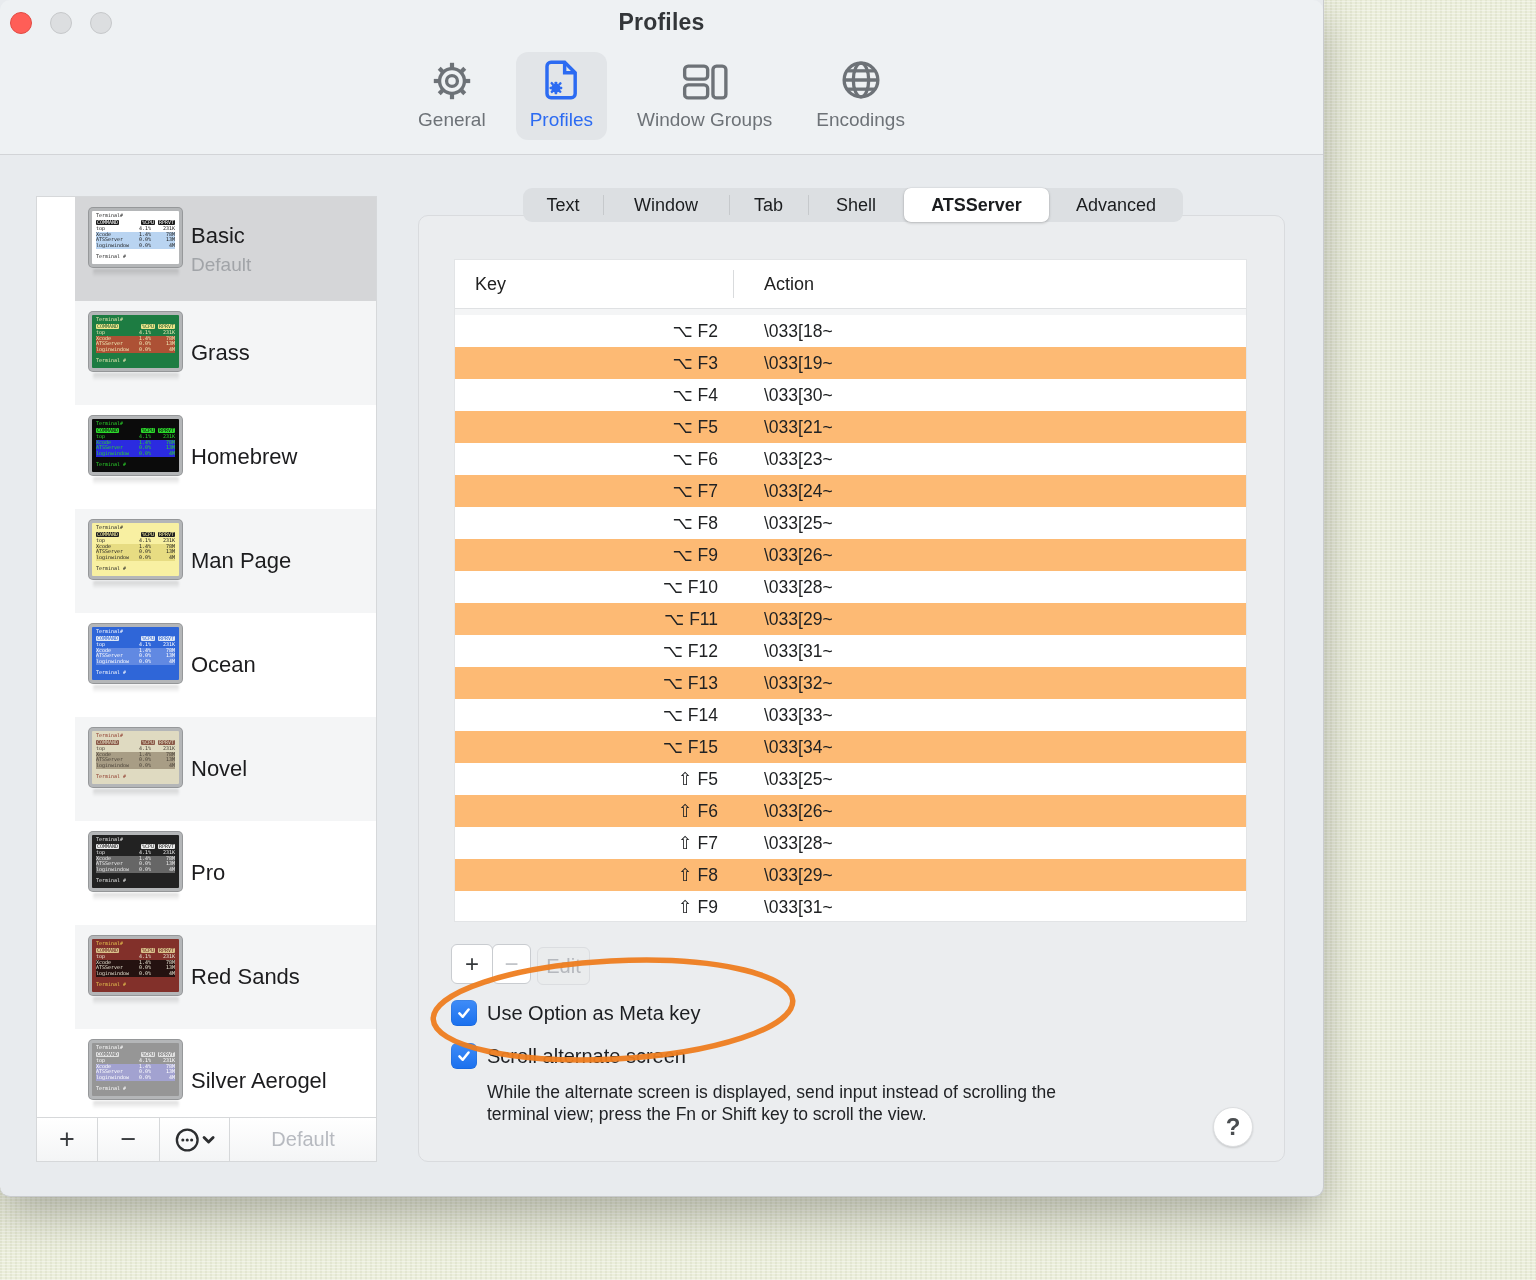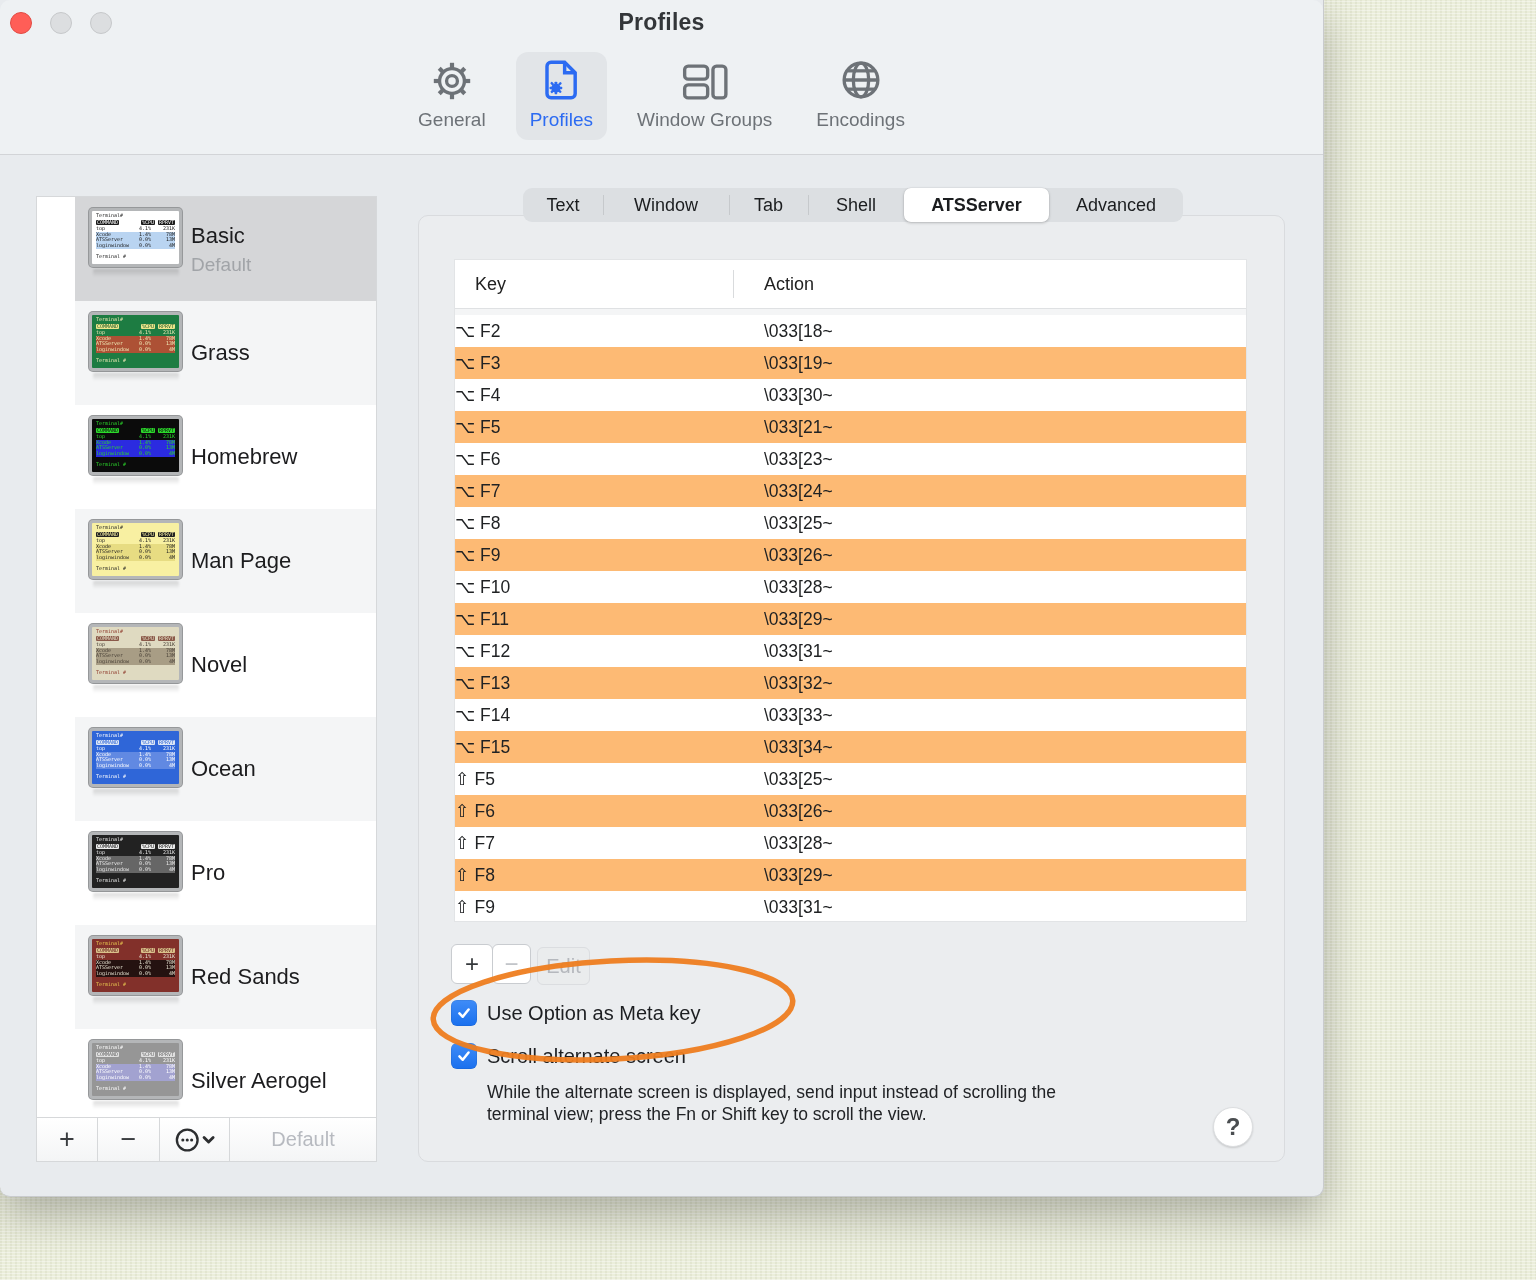--- a/index.html
+++ b/index.html
@@ -127,21 +127,21 @@
     position:relative; height:49px; display:flex; align-items:center;
     border-bottom:1px solid #dfe1e3; font-size:18px; color:#222;
   }
   .kb-header .h-key { padding-left:20px; width:278px; }
   .kb-header .h-div { position:absolute; left:278px; top:10px; bottom:10px; width:1px; background:#d9dbdd; }
   .kb-header .h-action { padding-left:31px; }
   .kb-body { height:612px; overflow:hidden; }
   .kb-sliver { height:6px; background:#f4f5f6; }
   .kb-row { display:flex; height:32px; align-items:center; font-size:17.5px; color:#202224; }
   .kb-row.alt { background:#fdba74; }
-  .kb-key { width:278px; padding-right:15px; }
+  .kb-key { width:278px; text-align:right; padding-right:15px; }
   .kb-action { padding-left:31px; }
   
   .mini-btn {
     position:absolute; display:flex; align-items:center; justify-content:center;
     background:#ffffff; border:1px solid #c9ccd0; border-radius:6px; font-size:24px; color:#35383b;
   }
   .btn-add    { left:32px; top:728px; width:42px; height:40px; }
   .btn-remove { left:73px; top:728px; width:39px; height:40px; color:#c0c3c7; }
   .btn-edit   {
     left:118px; top:731px; width:53px; height:38px;
@@ -412,20 +412,60 @@
       </div>
       <div class="thumb-shadow"></div>
     </div>
     <div class="profile-texts">
       <div class="profile-name">Man Page</div>
 
     </div>
   </div>
           <div class="profile-row">
     <div class="thumb-wrap">
+      <div class="thumb" style="background: rgb(47, 102, 216); color: rgb(255, 255, 255);">
+        <div class="t-title">Terminal#</div>
+        <div class="t-header">
+          <span class="t-box t-cmd" style="background: rgb(220, 230, 245); color: rgb(47, 102, 216);">COMMAND</span>
+                  <span class="t-box t-cpu" style="background: rgb(220, 230, 245); color: rgb(47, 102, 216);">%CPU</span>
+                  <span class="t-box t-mem" style="background: rgb(220, 230, 245); color: rgb(47, 102, 216);">RPRVT</span>
+        </div>
+        <div class="t-rows">
+                  <div class="t-row">
+                    <span class="c1">top</span>
+                    <span class="c2">4.1%</span>
+                    <span class="c3">231K</span>
+                  </div>
+                  <div class="t-row" style="background: rgb(97, 137, 226);">
+                    <span class="c1">Xcode</span>
+                    <span class="c2">1.4%</span>
+                    <span class="c3">78M</span>
+                  </div>
+                  <div class="t-row" style="background: rgb(97, 137, 226);">
+                    <span class="c1">ATSServer</span>
+                    <span class="c2">0.0%</span>
+                    <span class="c3">13M</span>
+                  </div>
+                  <div class="t-row" style="background: rgb(97, 137, 226);">
+                    <span class="c1">loginwindow</span>
+                    <span class="c2">0.0%</span>
+                    <span class="c3">4M</span>
+                  </div>
+                </div>
+        <div class="t-prompt">Terminal #</div>
+      </div>
+      <div class="thumb-shadow"></div>
+    </div>
+    <div class="profile-texts">
+      <div class="profile-name">Ocean</div>
+
+    </div>
+  </div>
+          <div class="profile-row">
+    <div class="thumb-wrap">
       <div class="thumb" style="background: rgb(223, 218, 193); color: rgb(74, 66, 56);">
         <div class="t-title" style="color: rgb(139, 51, 37);">Terminal#</div>
         <div class="t-header">
           <span class="t-box t-cmd" style="background: rgb(139, 90, 74); color: rgb(223, 218, 193);">COMMAND</span>
                   <span class="t-box t-cpu" style="background: rgb(139, 90, 74); color: rgb(223, 218, 193);">%CPU</span>
                   <span class="t-box t-mem" style="background: rgb(139, 90, 74); color: rgb(223, 218, 193);">RPRVT</span>
         </div>
         <div class="t-rows">
                   <div class="t-row">
                     <span class="c1">top</span>
@@ -447,60 +487,20 @@
                     <span class="c2">0.0%</span>
                     <span class="c3">4M</span>
                   </div>
                 </div>
         <div class="t-prompt" style="color: rgb(139, 51, 37);">Terminal #</div>
       </div>
       <div class="thumb-shadow"></div>
     </div>
     <div class="profile-texts">
       <div class="profile-name">Novel</div>
-
-    </div>
-  </div>
-          <div class="profile-row">
-    <div class="thumb-wrap">
-      <div class="thumb" style="background: rgb(47, 102, 216); color: rgb(255, 255, 255);">
-        <div class="t-title">Terminal#</div>
-        <div class="t-header">
-          <span class="t-box t-cmd" style="background: rgb(220, 230, 245); color: rgb(47, 102, 216);">COMMAND</span>
-                  <span class="t-box t-cpu" style="background: rgb(220, 230, 245); color: rgb(47, 102, 216);">%CPU</span>
-                  <span class="t-box t-mem" style="background: rgb(220, 230, 245); color: rgb(47, 102, 216);">RPRVT</span>
-        </div>
-        <div class="t-rows">
-                  <div class="t-row">
-                    <span class="c1">top</span>
-                    <span class="c2">4.1%</span>
-                    <span class="c3">231K</span>
-                  </div>
-                  <div class="t-row" style="background: rgb(97, 137, 226);">
-                    <span class="c1">Xcode</span>
-                    <span class="c2">1.4%</span>
-                    <span class="c3">78M</span>
-                  </div>
-                  <div class="t-row" style="background: rgb(97, 137, 226);">
-                    <span class="c1">ATSServer</span>
-                    <span class="c2">0.0%</span>
-                    <span class="c3">13M</span>
-                  </div>
-                  <div class="t-row" style="background: rgb(97, 137, 226);">
-                    <span class="c1">loginwindow</span>
-                    <span class="c2">0.0%</span>
-                    <span class="c3">4M</span>
-                  </div>
-                </div>
-        <div class="t-prompt">Terminal #</div>
-      </div>
-      <div class="thumb-shadow"></div>
-    </div>
-    <div class="profile-texts">
-      <div class="profile-name">Ocean</div>
 
     </div>
   </div>
           <div class="profile-row">
     <div class="thumb-wrap">
       <div class="thumb" style="background: rgb(34, 34, 34); color: rgb(235, 235, 235);">
         <div class="t-title">Terminal#</div>
         <div class="t-header">
           <span class="t-box t-cmd" style="background: rgb(235, 235, 235); color: rgb(34, 34, 34);">COMMAND</span>
                   <span class="t-box t-cpu" style="background: rgb(235, 235, 235); color: rgb(34, 34, 34);">%CPU</span>

